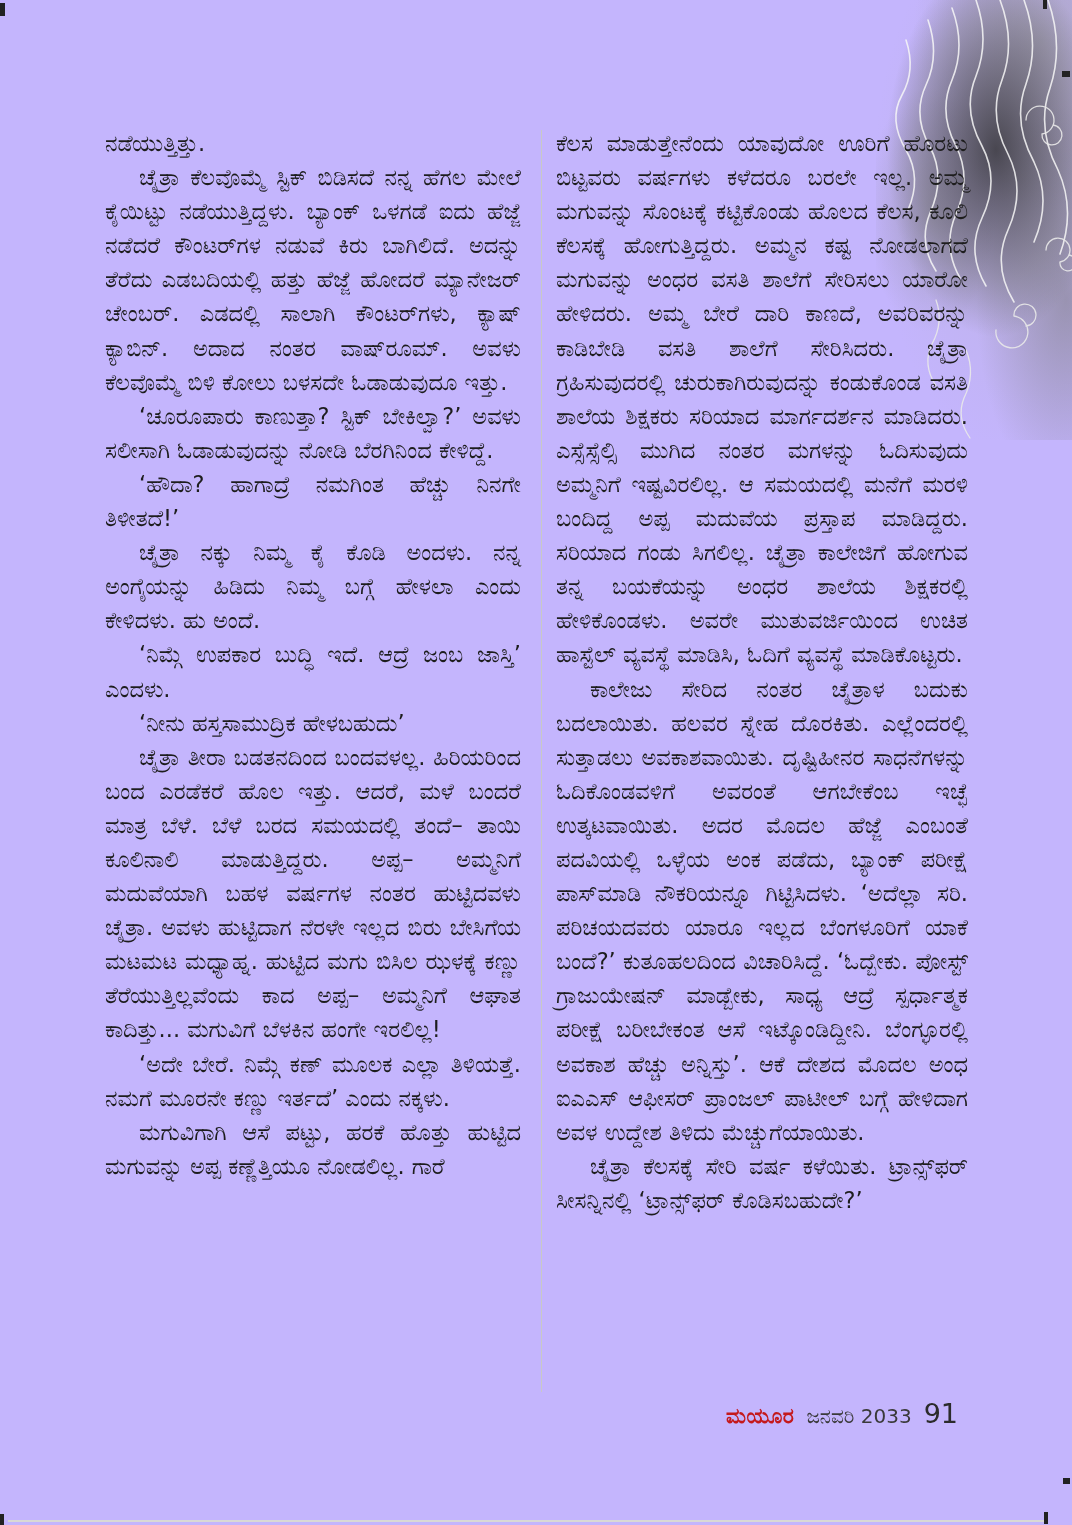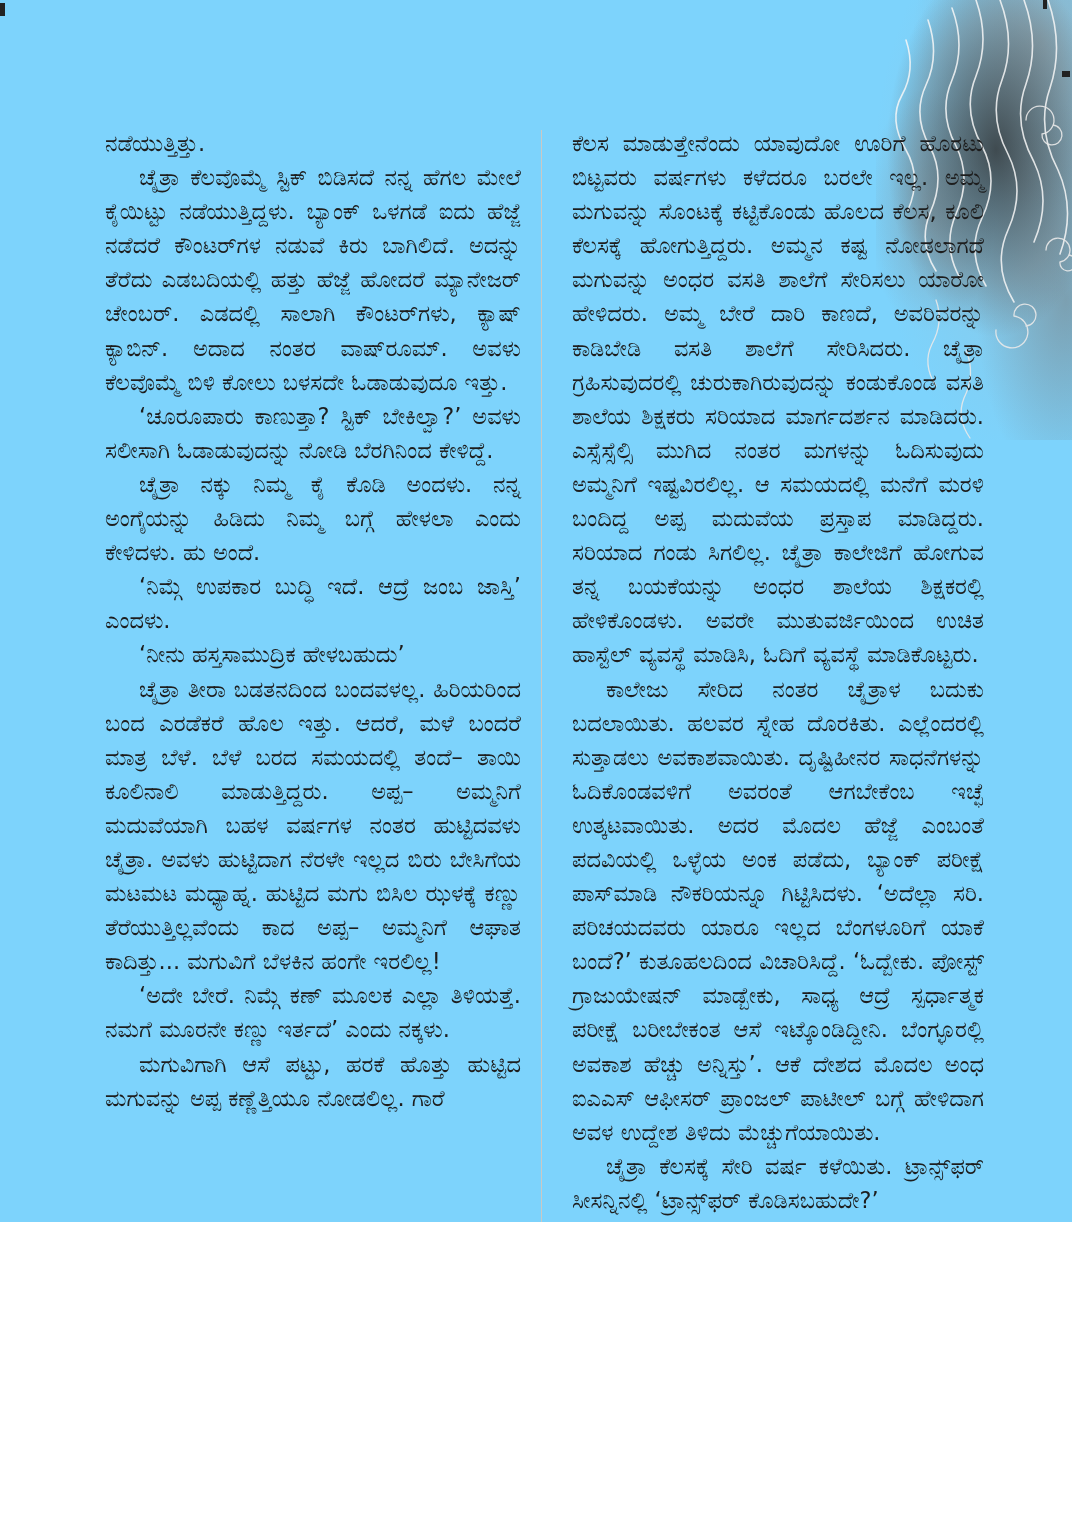--- a/index.html
+++ b/index.html
@@ -1,19 +1,19 @@
 <!DOCTYPE html>
 <html lang="kn"><head>
 <meta charset="utf-8">
 <style>
   html,body{margin:0;padding:0;background:#ffffff;}
   .page{
     position:relative;
-    width:1072px;height:1222px;
-    background:#7dd3fc;
+    width:1072px;height:1525px;
+    background:#c4b5fd;
     overflow:hidden;
     font-family:"DejaVu Sans","Liberation Serif",sans-serif;
     color:#1d1d1d;
   }
 
   
   .swirl{
     position:absolute;top:0;right:0;width:196px;height:440px;
     background:
       radial-gradient(140px 240px at 120px 150px, rgba(45,45,45,.80), rgba(100,100,100,.38) 55%, rgba(255,255,255,0) 78%),
@@ -27,21 +27,21 @@
 
   
   .col{
     position:absolute;top:126px;
     width:416px;
     font-size:22.5px;line-height:34.1px;
     text-align:justify;
     z-index:2;
   }
   .col-left{left:105px;}
-  .col-right{left:556px;width:412px;margin-left:16px;}
+  .col-right{left:556px;width:412px;}
   .col p{margin:0;}
   .col p.indent{text-indent:34px;}
 
   .divider{
     position:absolute;left:541px;top:130px;height:1262px;width:1px;
     background:#c9c9c5;z-index:0;
   }
 
   
   .footer{
@@ -88,20 +88,21 @@
       </g>
     </svg>
   </div>
 
   <div class="divider"></div>
 
   <div class="col col-left">
     <p>ನಡೆಯುತ್ತಿತ್ತು.</p>
     <p class="indent">ಚೈತ್ರಾ ಕೆಲವೊಮ್ಮೆ ಸ್ಟಿಕ್ ಬಿಡಿಸದೆ ನನ್ನ ಹೆಗಲ ಮೇಲೆ ಕೈಯಿಟ್ಟು ನಡೆಯುತ್ತಿದ್ದಳು. ಬ್ಯಾಂಕ್ ಒಳಗಡೆ ಐದು ಹೆಜ್ಜೆ ನಡೆದರೆ ಕೌಂಟರ್‌ಗಳ ನಡುವೆ ಕಿರು ಬಾಗಿಲಿದೆ. ಅದನ್ನು ತೆರೆದು ಎಡಬದಿಯಲ್ಲಿ ಹತ್ತು ಹೆಜ್ಜೆ ಹೋದರೆ ಮ್ಯಾನೇಜರ್ ಚೇಂಬರ್. ಎಡದಲ್ಲಿ ಸಾಲಾಗಿ ಕೌಂಟರ್‌ಗಳು, ಕ್ಯಾಷ್ ಕ್ಯಾಬಿನ್. ಅದಾದ ನಂತರ ವಾಷ್‌ರೂಮ್. ಅವಳು ಕೆಲವೊಮ್ಮೆ ಬಿಳಿ ಕೋಲು ಬಳಸದೇ ಓಡಾಡುವುದೂ ಇತ್ತು.</p>
     <p class="indent">‘ಚೂರೂಪಾರು ಕಾಣುತ್ತಾ? ಸ್ಟಿಕ್ ಬೇಕಿಲ್ವಾ?’ ಅವಳು ಸಲೀಸಾಗಿ ಓಡಾಡುವುದನ್ನು ನೋಡಿ ಬೆರಗಿನಿಂದ ಕೇಳಿದ್ದೆ.</p>
+    <p class="indent">‘ಹೌದಾ? ಹಾಗಾದ್ರೆ ನಮಗಿಂತ ಹೆಚ್ಚು ನಿನಗೇ ತಿಳೀತದೆ!’</p>
     <p class="indent">ಚೈತ್ರಾ ನಕ್ಕು ನಿಮ್ಮ ಕೈ ಕೊಡಿ ಅಂದಳು. ನನ್ನ ಅಂಗೈಯನ್ನು ಹಿಡಿದು ನಿಮ್ಮ ಬಗ್ಗೆ ಹೇಳಲಾ ಎಂದು ಕೇಳಿದಳು. ಹು ಅಂದೆ.</p>
     <p class="indent">‘ನಿಮ್ಗೆ ಉಪಕಾರ ಬುದ್ಧಿ ಇದೆ. ಆದ್ರೆ ಜಂಬ ಜಾಸ್ತಿ’ ಎಂದಳು.</p>
     <p class="indent">‘ನೀನು ಹಸ್ತಸಾಮುದ್ರಿಕ ಹೇಳಬಹುದು’</p>
     <p class="indent">ಚೈತ್ರಾ ತೀರಾ ಬಡತನದಿಂದ ಬಂದವಳಲ್ಲ. ಹಿರಿಯರಿಂದ ಬಂದ ಎರಡೆಕರೆ ಹೊಲ ಇತ್ತು. ಆದರೆ, ಮಳೆ ಬಂದರೆ ಮಾತ್ರ ಬೆಳೆ. ಬೆಳೆ ಬರದ ಸಮಯದಲ್ಲಿ ತಂದೆ– ತಾಯಿ ಕೂಲಿನಾಲಿ ಮಾಡುತ್ತಿದ್ದರು. ಅಪ್ಪ– ಅಮ್ಮನಿಗೆ ಮದುವೆಯಾಗಿ ಬಹಳ ವರ್ಷಗಳ ನಂತರ ಹುಟ್ಟಿದವಳು ಚೈತ್ರಾ. ಅವಳು ಹುಟ್ಟಿದಾಗ ನೆರಳೇ ಇಲ್ಲದ ಬಿರು ಬೇಸಿಗೆಯ ಮಟಮಟ ಮಧ್ಯಾಹ್ನ. ಹುಟ್ಟಿದ ಮಗು ಬಿಸಿಲ ಝಳಕ್ಕೆ ಕಣ್ಣು ತೆರೆಯುತ್ತಿಲ್ಲವೆಂದು ಕಾದ ಅಪ್ಪ– ಅಮ್ಮನಿಗೆ ಆಘಾತ ಕಾದಿತ್ತು... ಮಗುವಿಗೆ ಬೆಳಕಿನ ಹಂಗೇ ಇರಲಿಲ್ಲ!</p>
     <p class="indent">‘ಅದೇ ಬೇರೆ. ನಿಮ್ಗೆ ಕಣ್ ಮೂಲಕ ಎಲ್ಲಾ ತಿಳಿಯತ್ತೆ. ನಮಗೆ ಮೂರನೇ ಕಣ್ಣು ಇರ್ತದೆ’ ಎಂದು ನಕ್ಕಳು.</p>
     <p class="indent">ಮಗುವಿಗಾಗಿ ಆಸೆ ಪಟ್ಟು, ಹರಕೆ ಹೊತ್ತು ಹುಟ್ಟಿದ ಮಗುವನ್ನು ಅಪ್ಪ ಕಣ್ಣೆತ್ತಿಯೂ ನೋಡಲಿಲ್ಲ. ಗಾರೆ</p>
   </div>
 
   <div class="col col-right">
     <p>ಕೆಲಸ ಮಾಡುತ್ತೇನೆಂದು ಯಾವುದೋ ಊರಿಗೆ ಹೊರಟು ಬಿಟ್ಟವರು ವರ್ಷಗಳು ಕಳೆದರೂ ಬರಲೇ ಇಲ್ಲ. ಅಮ್ಮ ಮಗುವನ್ನು ಸೊಂಟಕ್ಕೆ ಕಟ್ಟಿಕೊಂಡು ಹೊಲದ ಕೆಲಸ, ಕೂಲಿ ಕೆಲಸಕ್ಕೆ ಹೋಗುತ್ತಿದ್ದರು. ಅಮ್ಮನ ಕಷ್ಟ ನೋಡಲಾಗದೆ ಮಗುವನ್ನು ಅಂಧರ ವಸತಿ ಶಾಲೆಗೆ ಸೇರಿಸಲು ಯಾರೋ ಹೇಳಿದರು. ಅಮ್ಮ ಬೇರೆ ದಾರಿ ಕಾಣದೆ, ಅವರಿವರನ್ನು ಕಾಡಿಬೇಡಿ ವಸತಿ ಶಾಲೆಗೆ ಸೇರಿಸಿದರು. ಚೈತ್ರಾ ಗ್ರಹಿಸುವುದರಲ್ಲಿ ಚುರುಕಾಗಿರುವುದನ್ನು ಕಂಡುಕೊಂಡ ವಸತಿ ಶಾಲೆಯ ಶಿಕ್ಷಕರು ಸರಿಯಾದ ಮಾರ್ಗದರ್ಶನ ಮಾಡಿದರು. ಎಸ್ಸೆಸ್ಸೆಲ್ಸಿ ಮುಗಿದ ನಂತರ ಮಗಳನ್ನು ಓದಿಸುವುದು ಅಮ್ಮನಿಗೆ ಇಷ್ಟವಿರಲಿಲ್ಲ. ಆ ಸಮಯದಲ್ಲಿ ಮನೆಗೆ ಮರಳಿ ಬಂದಿದ್ದ ಅಪ್ಪ ಮದುವೆಯ ಪ್ರಸ್ತಾಪ ಮಾಡಿದ್ದರು. ಸರಿಯಾದ ಗಂಡು ಸಿಗಲಿಲ್ಲ. ಚೈತ್ರಾ ಕಾಲೇಜಿಗೆ ಹೋಗುವ ತನ್ನ ಬಯಕೆಯನ್ನು ಅಂಧರ ಶಾಲೆಯ ಶಿಕ್ಷಕರಲ್ಲಿ ಹೇಳಿಕೊಂಡಳು. ಅವರೇ ಮುತುವರ್ಜಿಯಿಂದ ಉಚಿತ ಹಾಸ್ಟೆಲ್ ವ್ಯವಸ್ಥೆ ಮಾಡಿಸಿ, ಓದಿಗೆ ವ್ಯವಸ್ಥೆ ಮಾಡಿಕೊಟ್ಟರು.</p>

